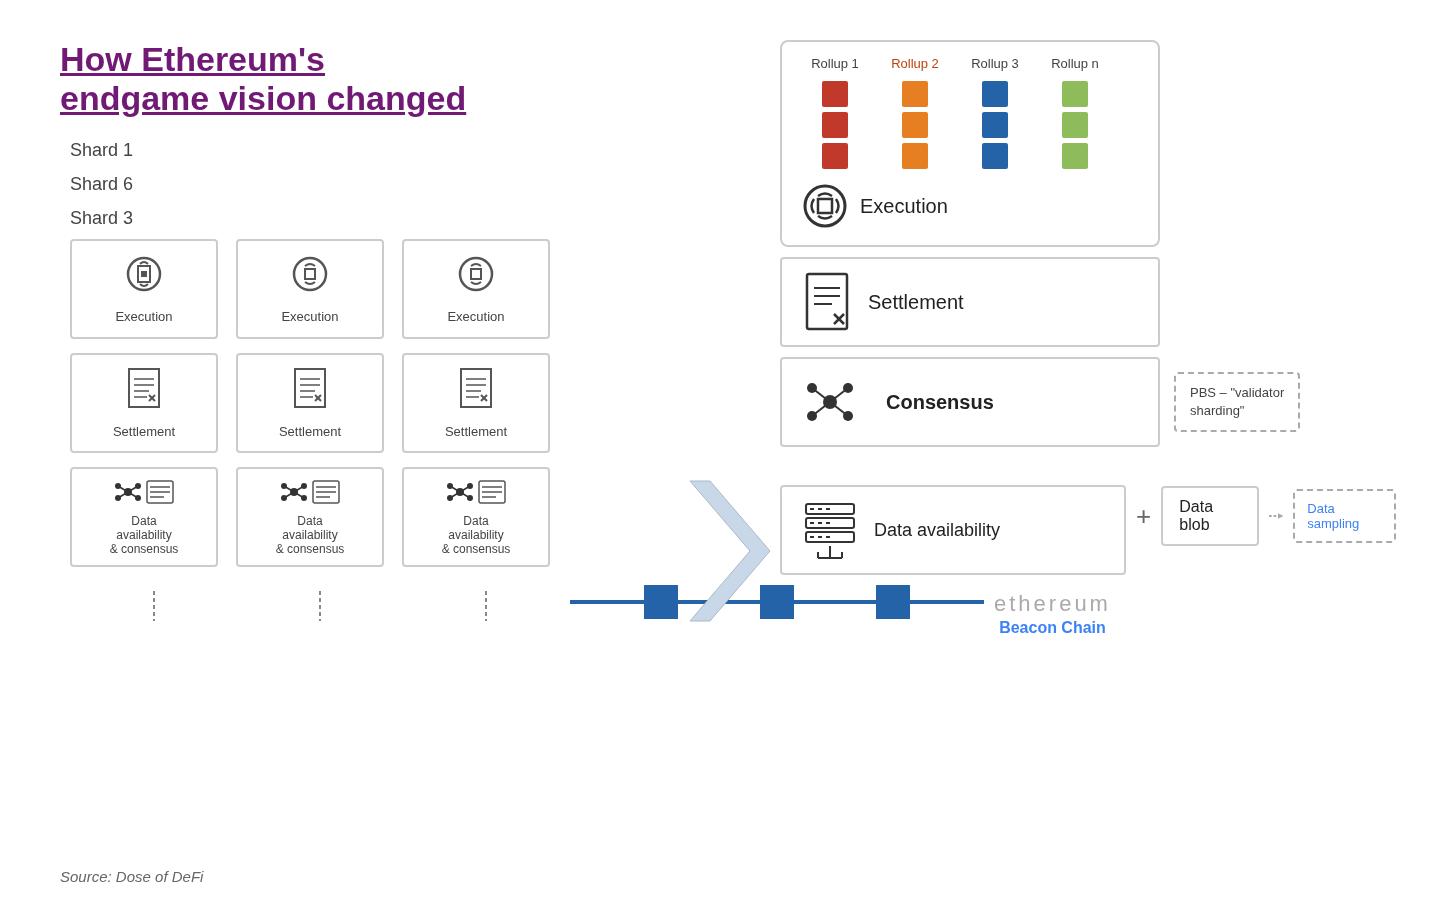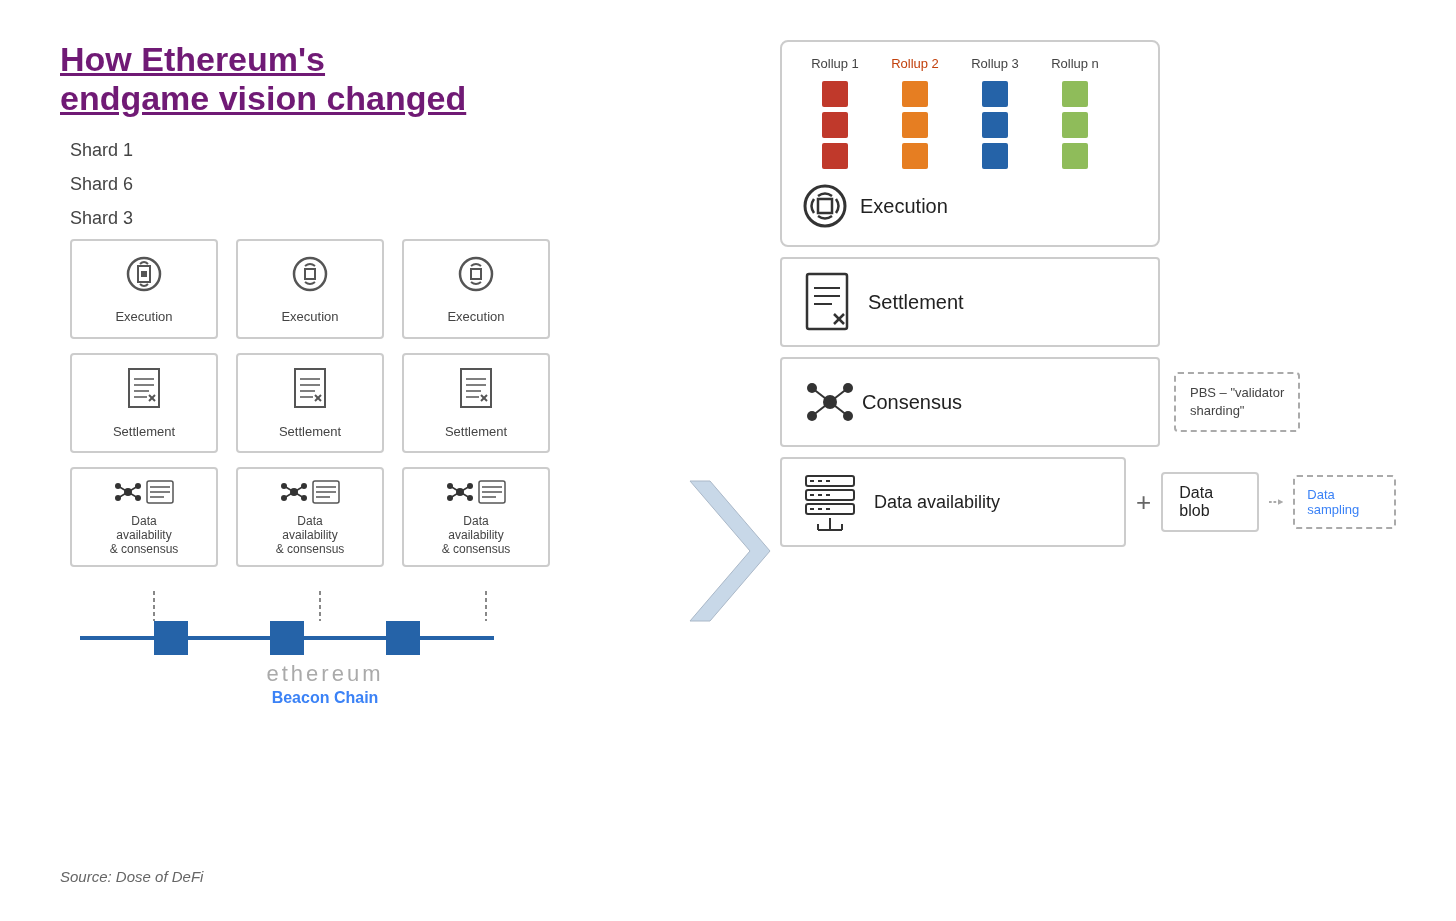--- a/index.html
+++ b/index.html
@@ -76,21 +76,21 @@
     .shard-cell .label {
       font-size: 13px;
       color: #444;
       text-align: center;
     }
     
     .beacon-section {
       margin-top: 18px;
       padding-left: 10px;
       display: flex;
-      flex-direction: column;
+      flex-direction: row;
       align-items: flex-start;
     }
     
     .middle-arrow {
       width: 100px;
       display: flex;
       align-items: center;
       justify-content: center;
       padding-bottom: 80px;
       flex-shrink: 0;
@@ -414,40 +414,40 @@
         <line x1="12" y1="16" x2="38" y2="16" stroke="#333" stroke-width="2"></line>
         <line x1="12" y1="24" x2="38" y2="24" stroke="#333" stroke-width="2"></line>
         <line x1="12" y1="32" x2="30" y2="32" stroke="#333" stroke-width="2"></line>
         <line x1="32" y1="42" x2="42" y2="52" stroke="#333" stroke-width="2.5"></line>
         <line x1="32" y1="52" x2="42" y2="42" stroke="#333" stroke-width="2.5"></line>
       </svg>
       <div style="font-size:20px; color:#222;">Settlement</div>
     </div>
 
     <div style="display:flex; flex-direction:row; align-items:center; gap:14px;">
-      <div style="border:2px solid #ccc; border-radius:4px; padding:12px 20px; background:#fff; display:flex; flex-direction:row; align-items:center; gap:4px; width:380px; min-height:90px;">
+      <div style="border:2px solid #ccc; border-radius:4px; padding:12px 20px; background:#fff; display:flex; flex-direction:row; align-items:center; gap:28px; width:380px; min-height:90px;font-weight:bold;">
         <svg width="56" height="56" viewBox="0 0 56 56">
           <circle cx="28" cy="28" r="7" fill="#333"></circle>
           <circle cx="10" cy="14" r="5" fill="#333"></circle>
           <circle cx="46" cy="14" r="5" fill="#333"></circle>
           <circle cx="10" cy="42" r="5" fill="#333"></circle>
           <circle cx="46" cy="42" r="5" fill="#333"></circle>
           <line x1="28" y1="28" x2="10" y2="14" stroke="#333" stroke-width="2"></line>
           <line x1="28" y1="28" x2="46" y2="14" stroke="#333" stroke-width="2"></line>
           <line x1="28" y1="28" x2="10" y2="42" stroke="#333" stroke-width="2"></line>
           <line x1="28" y1="28" x2="46" y2="42" stroke="#333" stroke-width="2"></line>
         </svg>
         <div style="font-size:20px; color:#222;">Consensus</div>
       </div>
       <div style="border:2px dashed #aaa; border-radius:4px; padding:10px 14px; font-size:13px; color:#444; white-space:pre-line; line-height:1.4;">PBS – "validator
 sharding"</div>
     </div>
 
     <div style="display:flex; flex-direction:row; align-items:center; gap:10px;">
-      <div style="border:2px solid #ccc; border-radius:4px; padding:12px 20px; background:#fff; display:flex; flex-direction:row; align-items:center; gap:16px; width:380px; min-height:90px;">
+      <div style="border:2px solid #ccc; border-radius:4px; padding:12px 20px; background:#fff; display:flex; flex-direction:row; align-items:center; gap:16px; width:380px; min-height:90px;margin-top:28px;">
         <svg width="56" height="60" viewBox="0 0 56 60">
           <rect x="4" y="4" width="48" height="10" rx="2" fill="none" stroke="#333" stroke-width="2"></rect>
           <line x1="8" y1="9" x2="12" y2="9" stroke="#333" stroke-width="2"></line>
           <line x1="16" y1="9" x2="20" y2="9" stroke="#333" stroke-width="2"></line>
           <line x1="24" y1="9" x2="28" y2="9" stroke="#333" stroke-width="2"></line>
           <rect x="4" y="18" width="48" height="10" rx="2" fill="none" stroke="#333" stroke-width="2"></rect>
           <line x1="8" y1="23" x2="12" y2="23" stroke="#333" stroke-width="2"></line>
           <line x1="16" y1="23" x2="20" y2="23" stroke="#333" stroke-width="2"></line>
           <line x1="24" y1="23" x2="28" y2="23" stroke="#333" stroke-width="2"></line>
           <rect x="4" y="32" width="48" height="10" rx="2" fill="none" stroke="#333" stroke-width="2"></rect>

